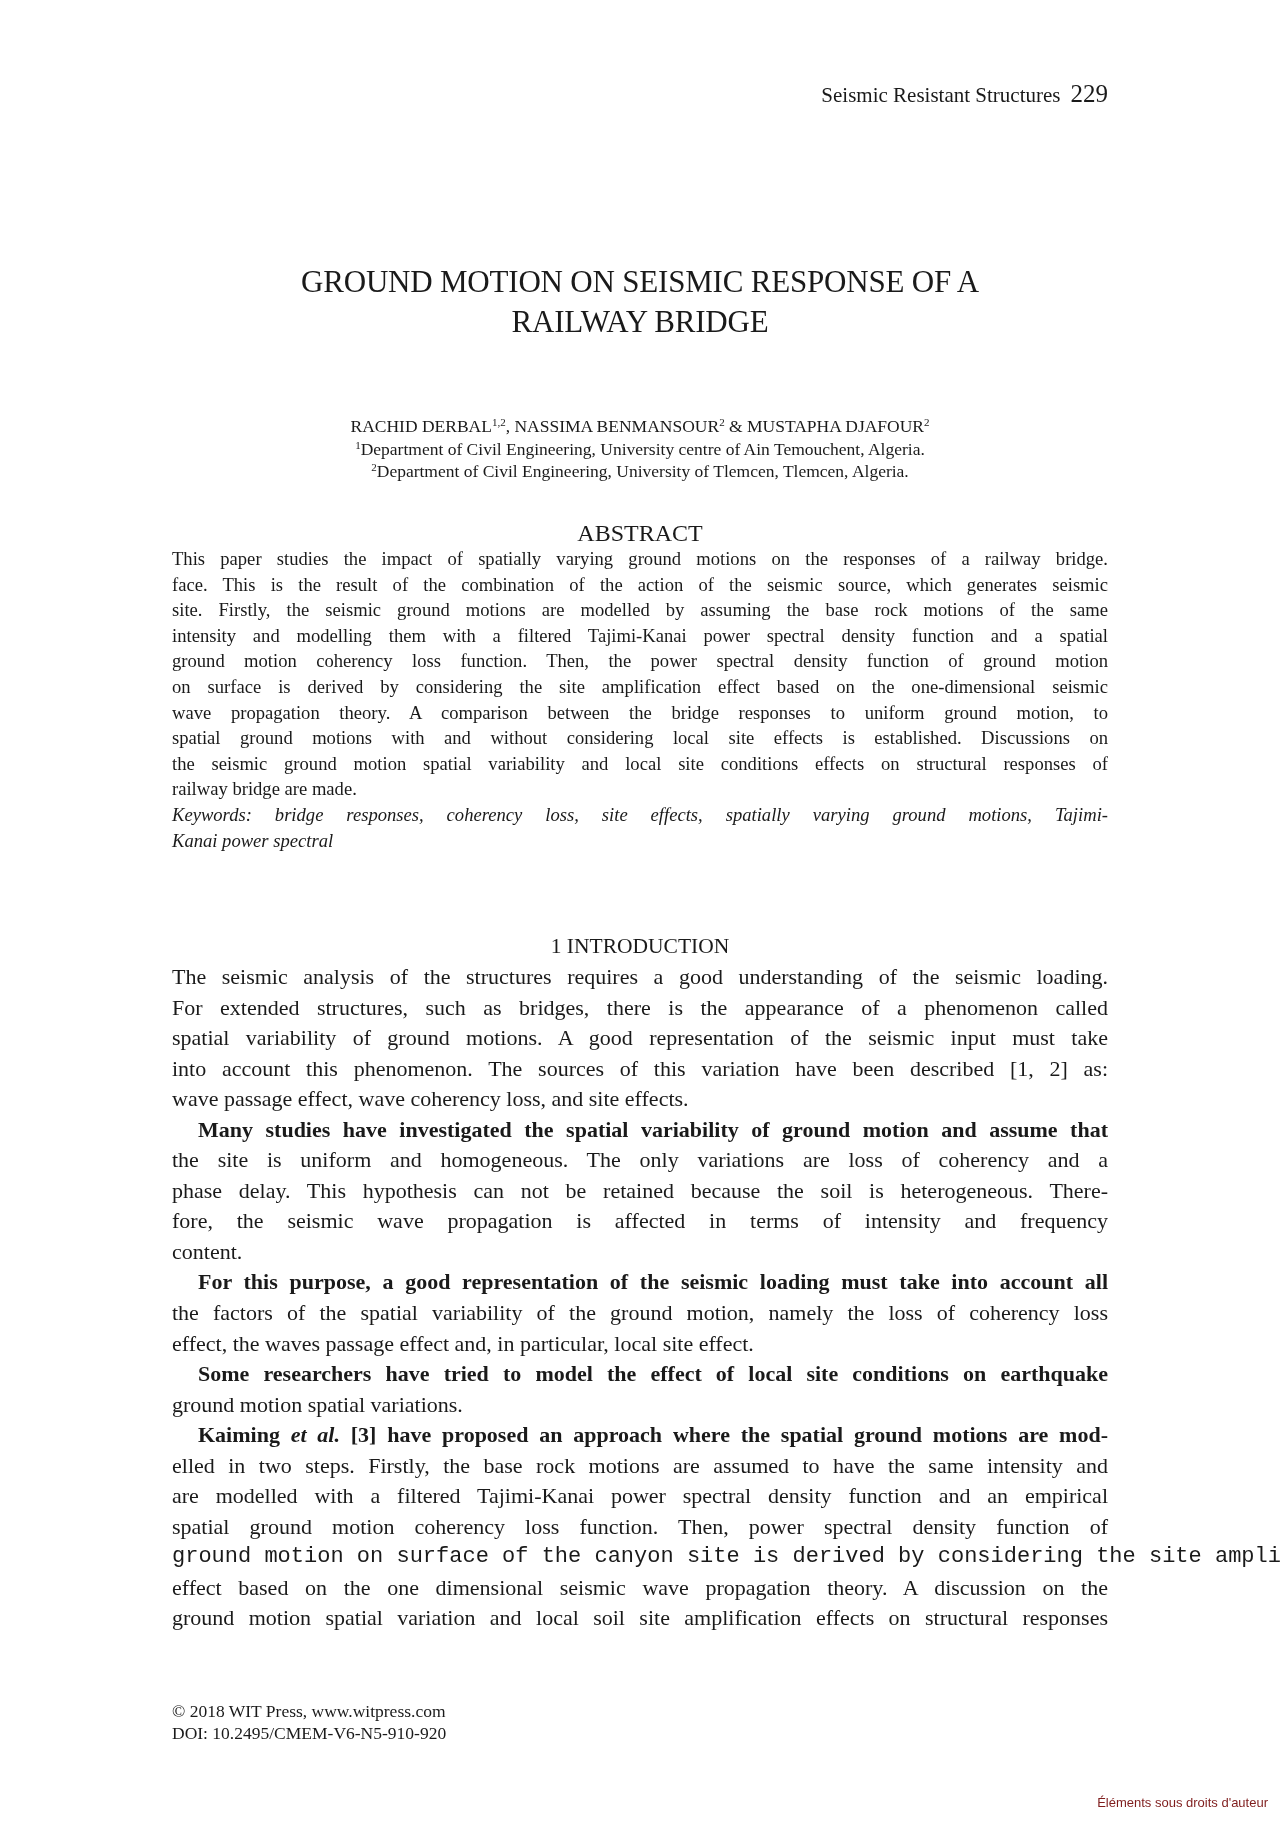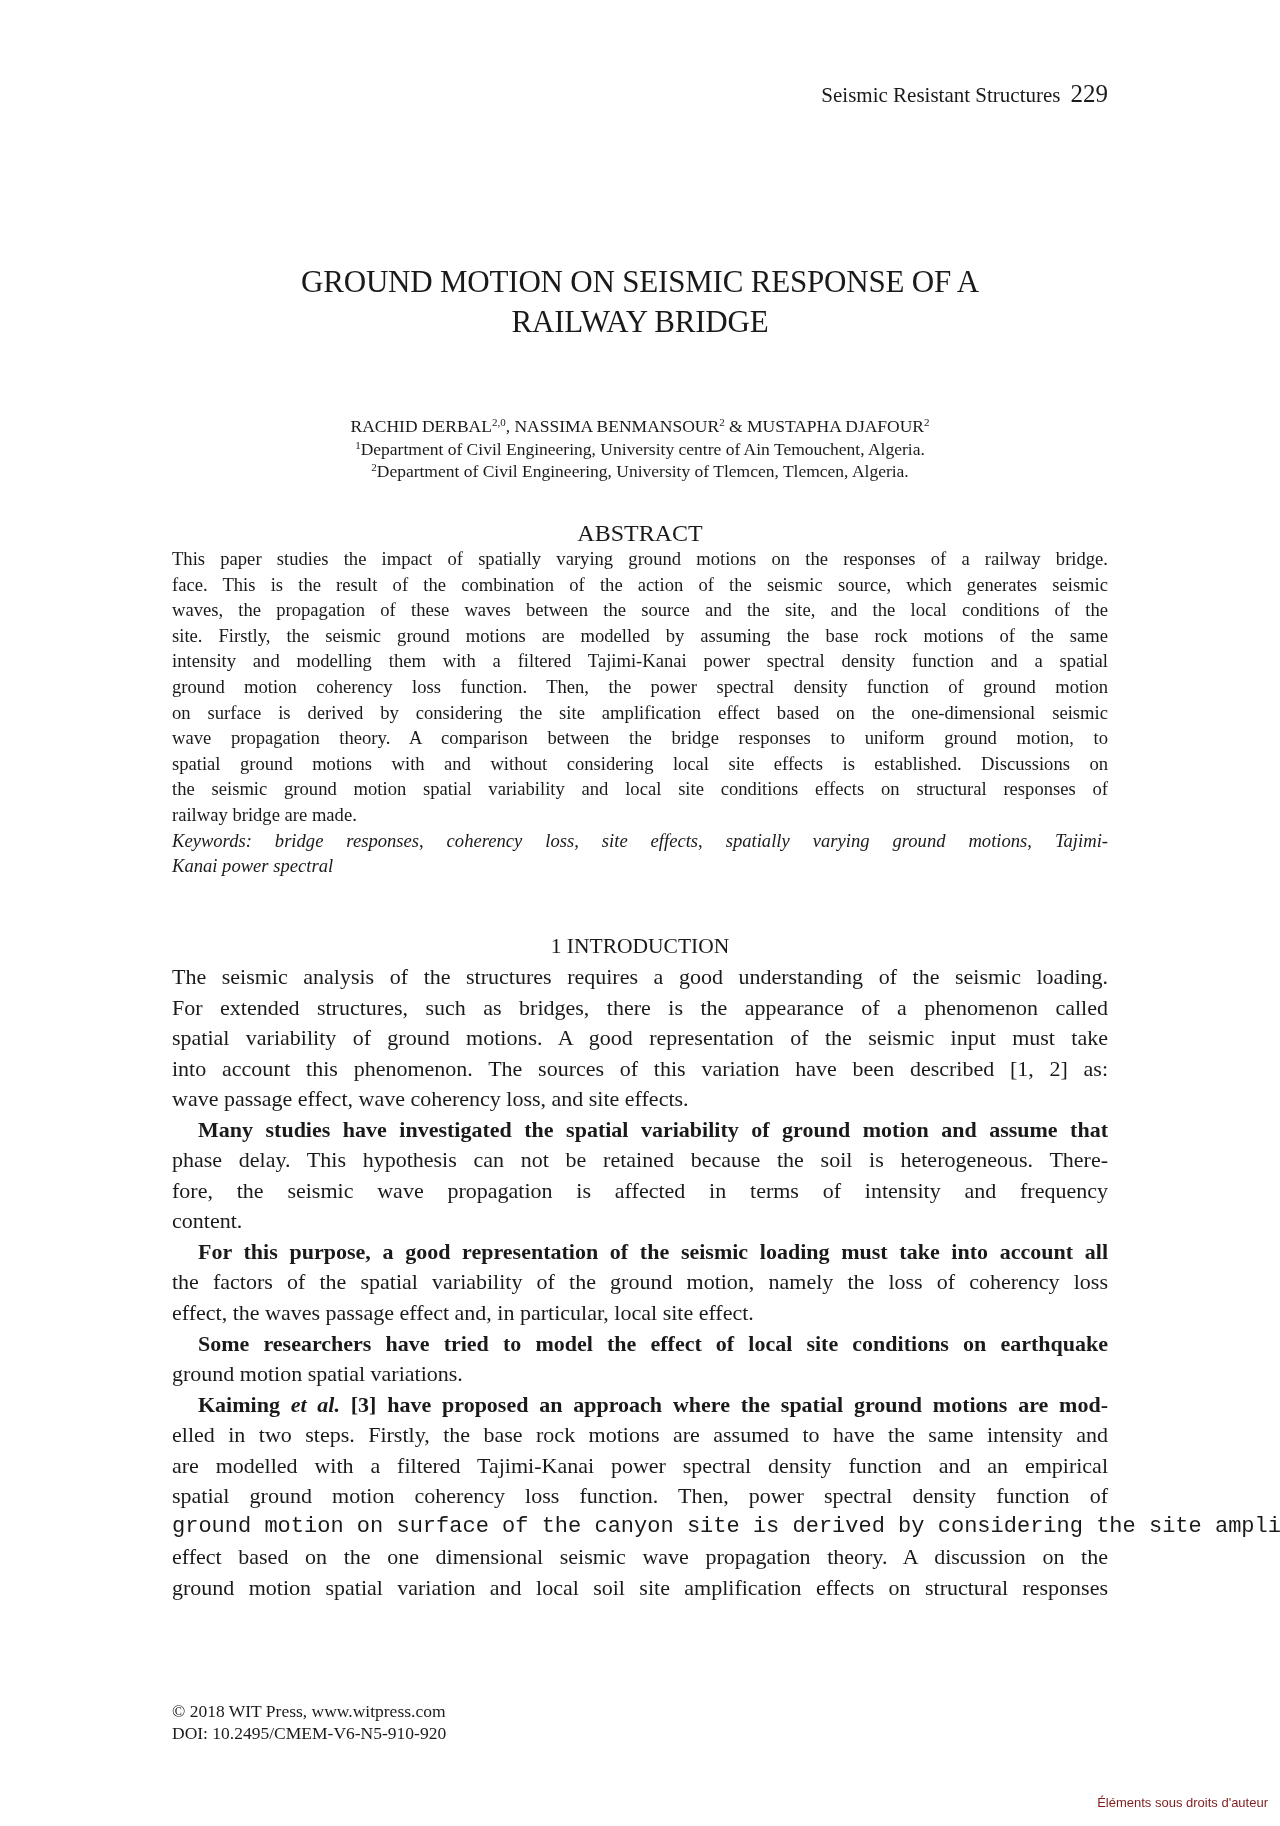--- a/index.html
+++ b/index.html
@@ -35,32 +35,31 @@
   <span>Seismic Resistant Structures</span><span class="pg">229</span>
 </div>
 
 <div id="title" class="abs">
   <div>GROUND MOTION ON SEISMIC RESPONSE OF A</div>
   <div>RAILWAY BRIDGE</div>
 </div>
 
 <div id="authors" class="abs">
   <div>
-    <span>RACHID DERBAL</span><sup>2,0</sup><span>, NASSIMA BENMANSOUR</span><sup>2</sup><span> &amp; MUSTAPHA DJAFOUR</span><sup>2</sup>
+    <span>RACHID DERBAL</span><sup>1,2</sup><span>, NASSIMA BENMANSOUR</span><sup>2</sup><span> &amp; MUSTAPHA DJAFOUR</span><sup>2</sup>
   </div>
   <div><sup>1</sup><span>Department of Civil Engineering, University centre of Ain Temouchent, Algeria.</span></div>
   <div><sup>2</sup><span>Department of Civil Engineering, University of Tlemcen, Tlemcen, Algeria.</span></div>
 </div>
 
 <div id="abstract-heading" class="abs">ABSTRACT</div>
 
 <div id="abstract" class="abs">
   <div class="jl" style="white-space: nowrap; display: block; word-spacing: 0px;">This paper studies the impact of spatially varying ground motions on the responses of a railway bridge.</div>
   <div class="jl" style="white-space: nowrap; display: block; word-spacing: 0px;">face. This is the result of the combination of the action of the seismic source, which generates seismic</div>
-  <div class="jl" style="white-space: nowrap; display: block; word-spacing: 0px;">waves, the propagation of these waves between the source and the site, and the local conditions of the</div>
   <div class="jl" style="white-space: nowrap; display: block; word-spacing: 0px;">site. Firstly, the seismic ground motions are modelled by assuming the base rock motions of the same</div>
   <div class="jl" style="white-space: nowrap; display: block; word-spacing: 0px;">intensity and modelling them with a filtered Tajimi-Kanai power spectral density function and a spatial</div>
   <div class="jl" style="white-space: nowrap; display: block; word-spacing: 0px;">ground motion coherency loss function. Then, the power spectral density function of ground motion</div>
   <div class="jl" style="white-space: nowrap; display: block; word-spacing: 0px;">on surface is derived by considering the site amplification effect based on the one-dimensional seismic</div>
   <div class="jl" style="white-space: nowrap; display: block; word-spacing: 0px;">wave propagation theory. A comparison between the bridge responses to uniform ground motion, to</div>
   <div class="jl" style="white-space: nowrap; display: block; word-spacing: 0px;">spatial ground motions with and without considering local site effects is established. Discussions on</div>
   <div class="jl" style="white-space: nowrap; display: block; word-spacing: 0px;">the seismic ground motion spatial variability and local site conditions effects on structural responses of</div>
   <div class="jl last">railway bridge are made.</div>
   <div class="jl kw" style="white-space: nowrap; display: block; word-spacing: 0px;">Keywords: bridge responses, coherency loss, site effects, spatially varying ground motions, Tajimi-</div>
   <div class="jl kw last">Kanai power spectral</div>
@@ -68,20 +67,21 @@
 
 <div id="intro-heading" class="abs">1  INTRODUCTION</div>
 
 <div id="intro" class="abs">
   <div class="jl" style="white-space: nowrap; display: block; word-spacing: 0px;">The seismic analysis of the structures requires a good understanding of the seismic loading.</div>
   <div class="jl" style="white-space: nowrap; display: block; word-spacing: 0px;">For extended structures, such as bridges, there is the appearance of a phenomenon called</div>
   <div class="jl" style="white-space: nowrap; display: block; word-spacing: 0px;">spatial variability of ground motions. A good representation of the seismic input must take</div>
   <div class="jl" style="white-space: nowrap; display: block; word-spacing: 0px;">into account this phenomenon. The sources of this variation have been described [1, 2] as:</div>
   <div class="jl last">wave passage effect, wave coherency loss, and site effects.</div>
   <div class="jl ind" style="white-space: nowrap; display: block; word-spacing: 0px;">Many studies have investigated the spatial variability of ground motion and assume that</div>
+  <div class="jl" style="white-space: nowrap; display: block; word-spacing: 0px;">the site is uniform and homogeneous. The only variations are loss of coherency and a</div>
   <div class="jl" style="white-space: nowrap; display: block; word-spacing: 0px;">phase delay. This hypothesis can not be retained because the soil is heterogeneous. There-</div>
   <div class="jl" style="white-space: nowrap; display: block; word-spacing: 0px;">fore, the seismic wave propagation is affected in terms of intensity and frequency</div>
   <div class="jl last">content.</div>
   <div class="jl ind" style="white-space: nowrap; display: block; word-spacing: 0px;">For this purpose, a good representation of the seismic loading must take into account all</div>
   <div class="jl" style="white-space: nowrap; display: block; word-spacing: 0px;">the factors of the spatial variability of the ground motion, namely the loss of coherency loss</div>
   <div class="jl last">effect, the waves passage effect and, in particular, local site effect.</div>
   <div class="jl ind" style="white-space: nowrap; display: block; word-spacing: 0px;">Some researchers have tried to model the effect of local site conditions on earthquake</div>
   <div class="jl last">ground motion spatial variations.</div>
   <div class="jl ind" style="white-space: nowrap; display: block; word-spacing: 0.00111607px;"><span>Kaiming </span><i>et al.</i><span> [3] have proposed an approach where the spatial ground motions are mod-</span></div>
   <div class="jl" style="white-space: nowrap; display: block; word-spacing: 0px;">elled in two steps. Firstly, the base rock motions are assumed to have the same intensity and</div>

